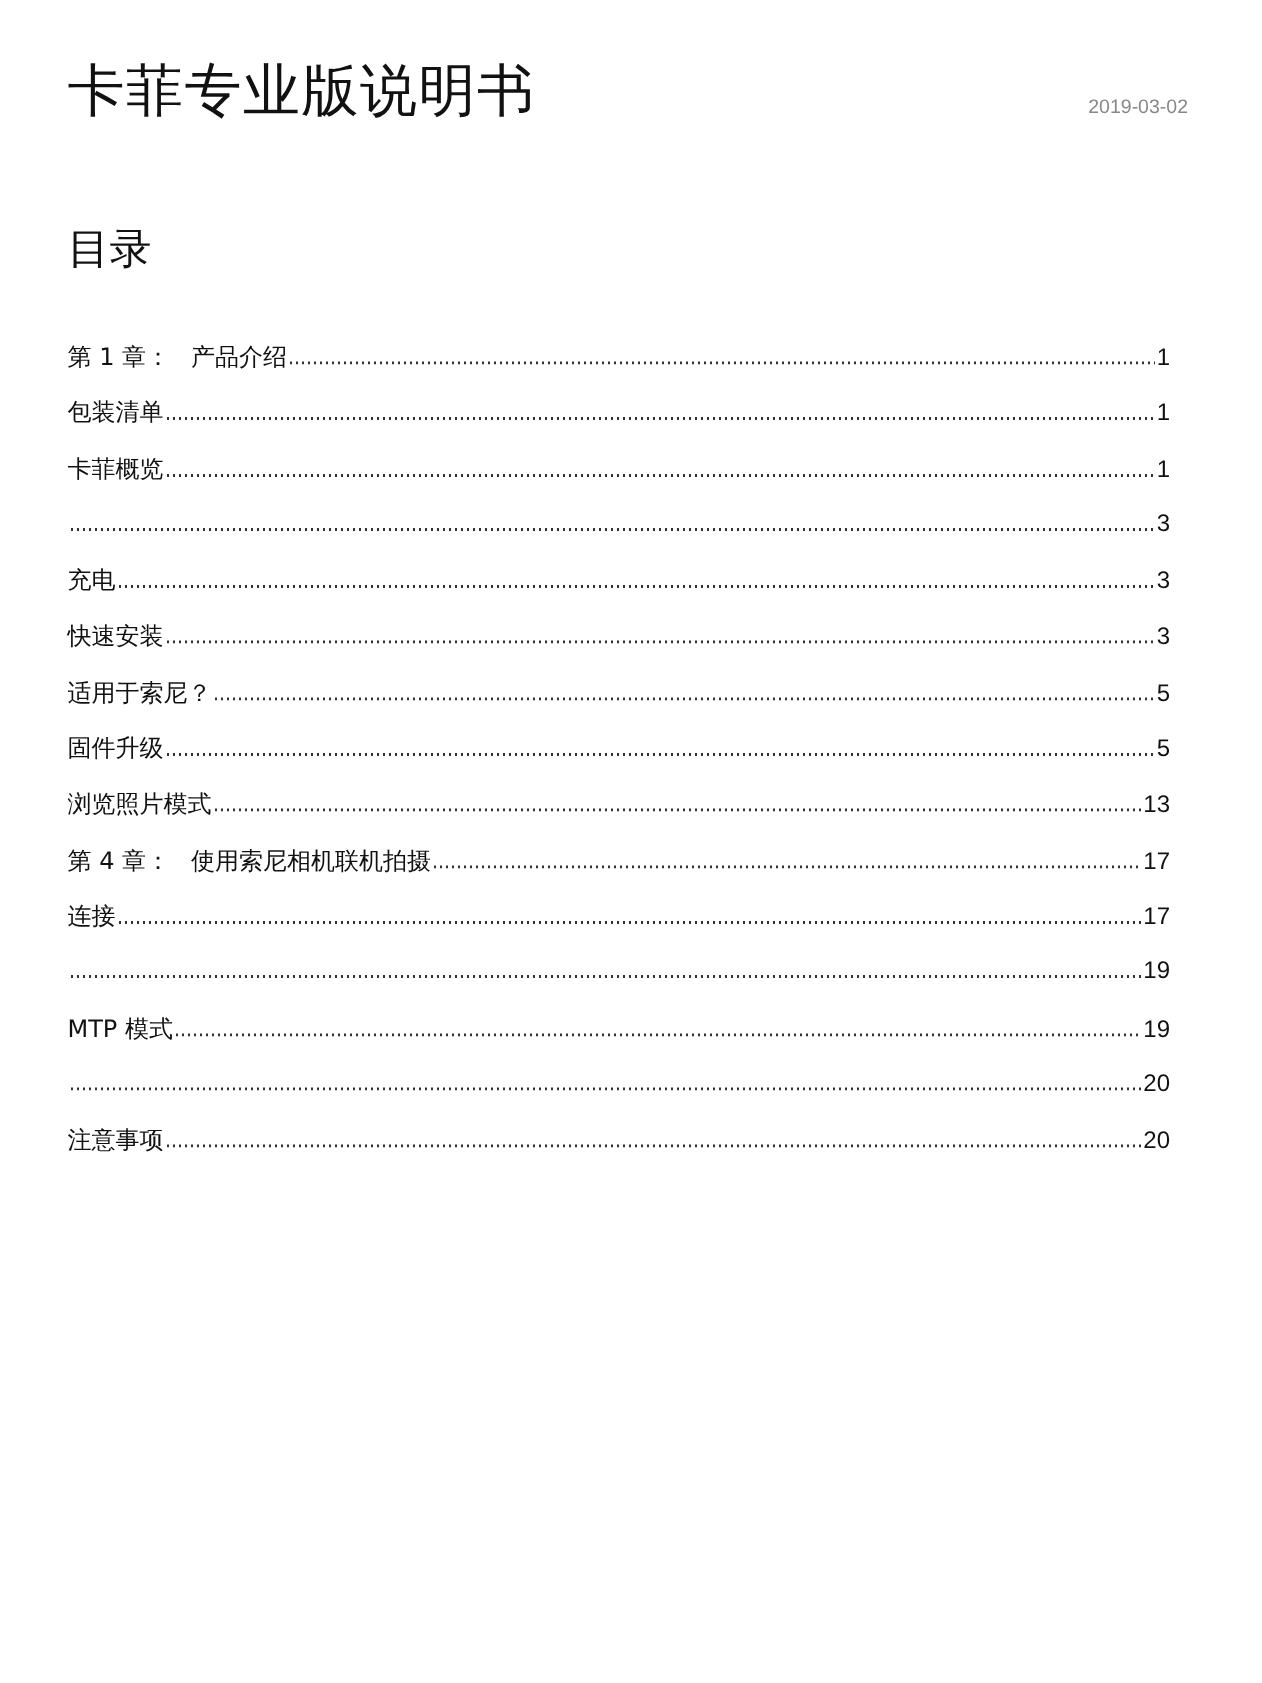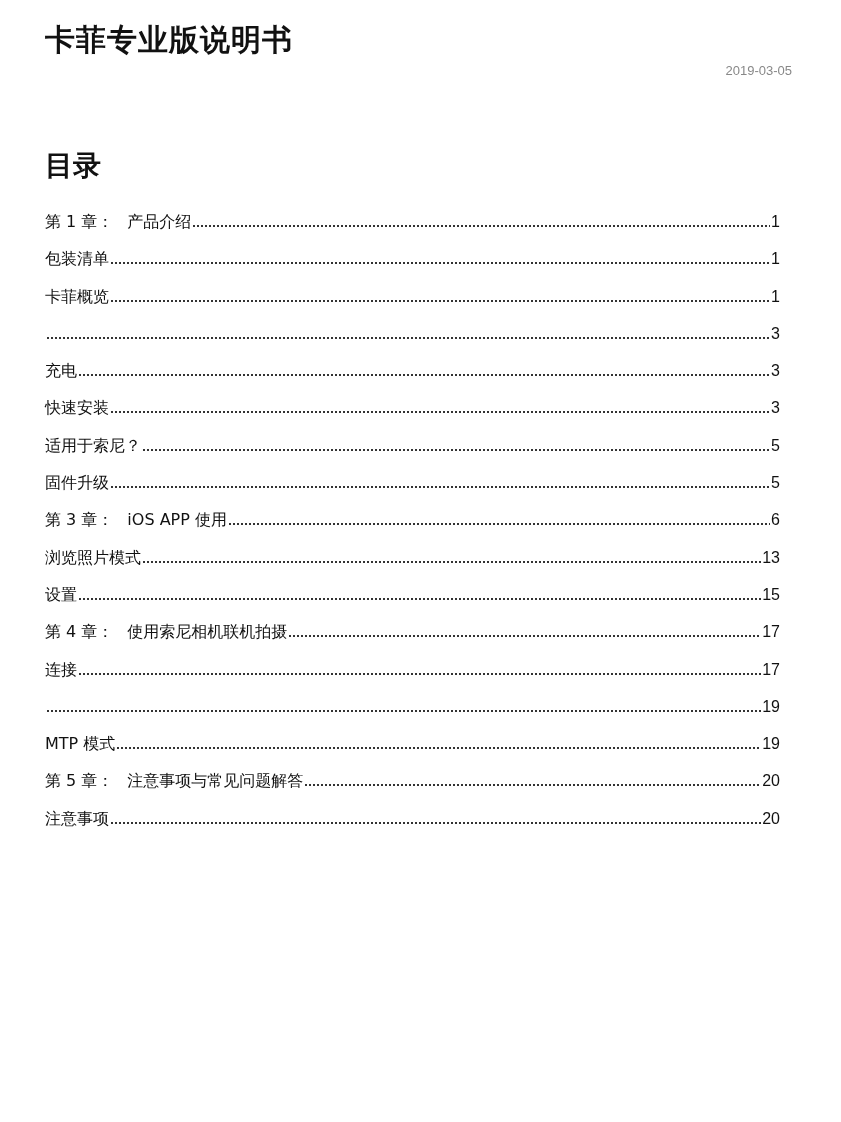--- a/index.html
+++ b/index.html
@@ -11,48 +11,48 @@
       width: 841px;
       height: 1122px;
       position: relative;
       overflow: hidden;
       font-family: "DejaVu Sans", "Liberation Sans", sans-serif;
       color: #111111;
     }
     .doc-title {
       position: absolute;
       left: 45px;
-      top: 22px;
-      font-size: 30px;
-      font-weight: bold;
+      top: 38px;
+      font-size: 38px;
+      font-weight: normal;
       letter-spacing: 1px;
       line-height: 1.2;
       margin: 0;
     }
     .doc-date {
       position: absolute;
       right: 49px;
       top: 63px;
       font-size: 13px;
       color: #888888;
       font-family: "Liberation Sans", sans-serif;
     }
     .toc-heading {
       position: absolute;
       left: 45px;
       top: 149px;
       font-size: 28px;
-      font-weight: bold;
+      font-weight: normal;
       margin: 0;
       line-height: 1.2;
     }
     .toc-list {
       position: absolute;
       left: 45px;
-      top: 208px;
+      top: 224px;
       width: 735px;
       margin: 0;
       padding: 0;
       list-style: none;
     }
     .toc-row {
       display: flex;
       align-items: baseline;
       height: 37.3px;
       font-size: 16px;
@@ -94,21 +94,21 @@
       text-decoration: none;
       display: flex;
       width: 100%;
       align-items: baseline;
     }
   </style>
 </head>
 <body>
 
 <h1 class="doc-title">卡菲专业版说明书</h1>
-<div class="doc-date">2019-03-05</div>
+<div class="doc-date">2019-03-02</div>
 
 <h2 class="toc-heading">目录</h2>
 
 <ul class="toc-list">
   <li class="toc-row">
       <a class="toc-link">
         <span class="toc-label"><span class="chap-num">第 1 章：</span><span>产品介绍</span></span>
         <span class="toc-dots"></span>
         <span class="toc-page">1</span>
       </a>
@@ -156,41 +156,27 @@
     </li>
   <li class="toc-row">
       <a class="toc-link">
         <span class="toc-label">固件升级</span>
         <span class="toc-dots"></span>
         <span class="toc-page">5</span>
       </a>
     </li>
   <li class="toc-row">
       <a class="toc-link">
-        <span class="toc-label"><span class="chap-num">第 3 章：</span><span>iOS APP 使用</span></span>
-        <span class="toc-dots"></span>
-        <span class="toc-page">6</span>
-      </a>
-    </li>
-  <li class="toc-row">
-      <a class="toc-link">
         <span class="toc-label">浏览照片模式</span>
         <span class="toc-dots"></span>
         <span class="toc-page">13</span>
       </a>
     </li>
   <li class="toc-row">
       <a class="toc-link">
-        <span class="toc-label">设置</span>
-        <span class="toc-dots"></span>
-        <span class="toc-page">15</span>
-      </a>
-    </li>
-  <li class="toc-row">
-      <a class="toc-link">
         <span class="toc-label"><span class="chap-num">第 4 章：</span><span>使用索尼相机联机拍摄</span></span>
         <span class="toc-dots"></span>
         <span class="toc-page">17</span>
       </a>
     </li>
   <li class="toc-row">
       <a class="toc-link">
         <span class="toc-label">连接</span>
         <span class="toc-dots"></span>
         <span class="toc-page">17</span>
@@ -204,21 +190,20 @@
     </li>
   <li class="toc-row">
       <a class="toc-link">
         <span class="toc-label">MTP 模式</span>
         <span class="toc-dots"></span>
         <span class="toc-page">19</span>
       </a>
     </li>
   <li class="toc-row">
       <a class="toc-link">
-        <span class="toc-label"><span class="chap-num">第 5 章：</span><span>注意事项与常见问题解答</span></span>
         <span class="toc-dots"></span>
         <span class="toc-page">20</span>
       </a>
     </li>
   <li class="toc-row">
       <a class="toc-link">
         <span class="toc-label">注意事项</span>
         <span class="toc-dots"></span>
         <span class="toc-page">20</span>
       </a>

